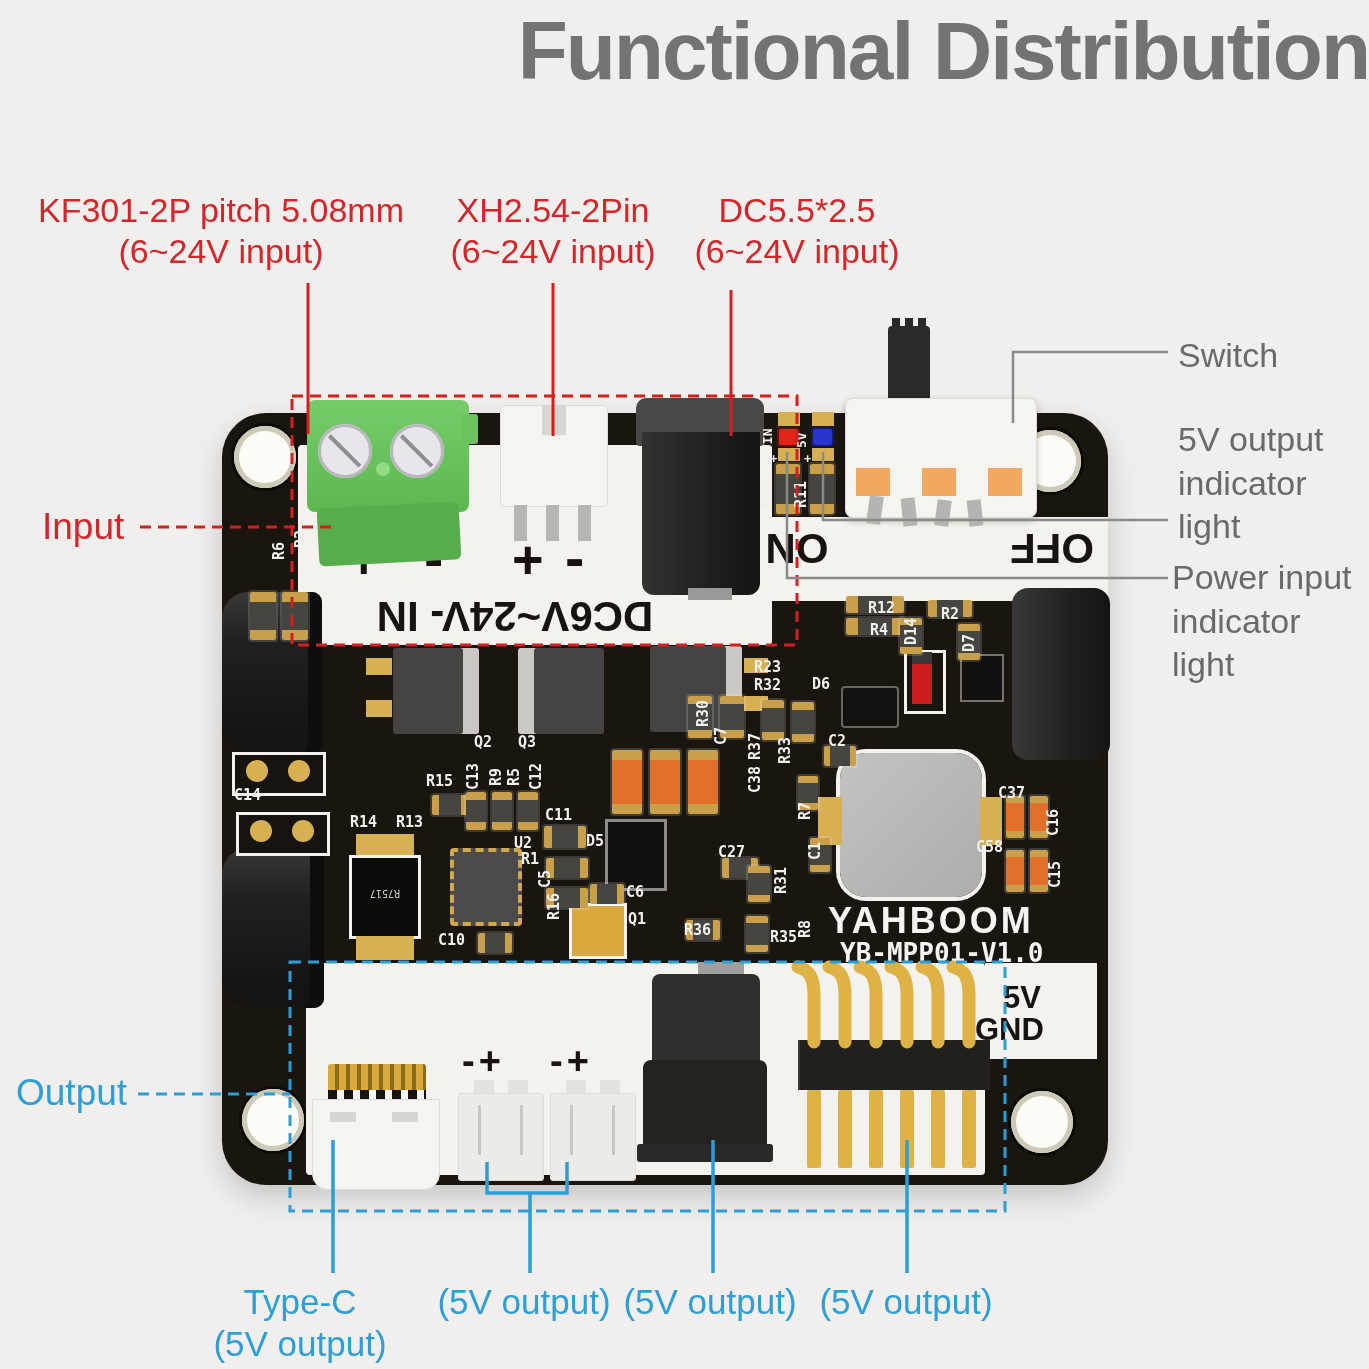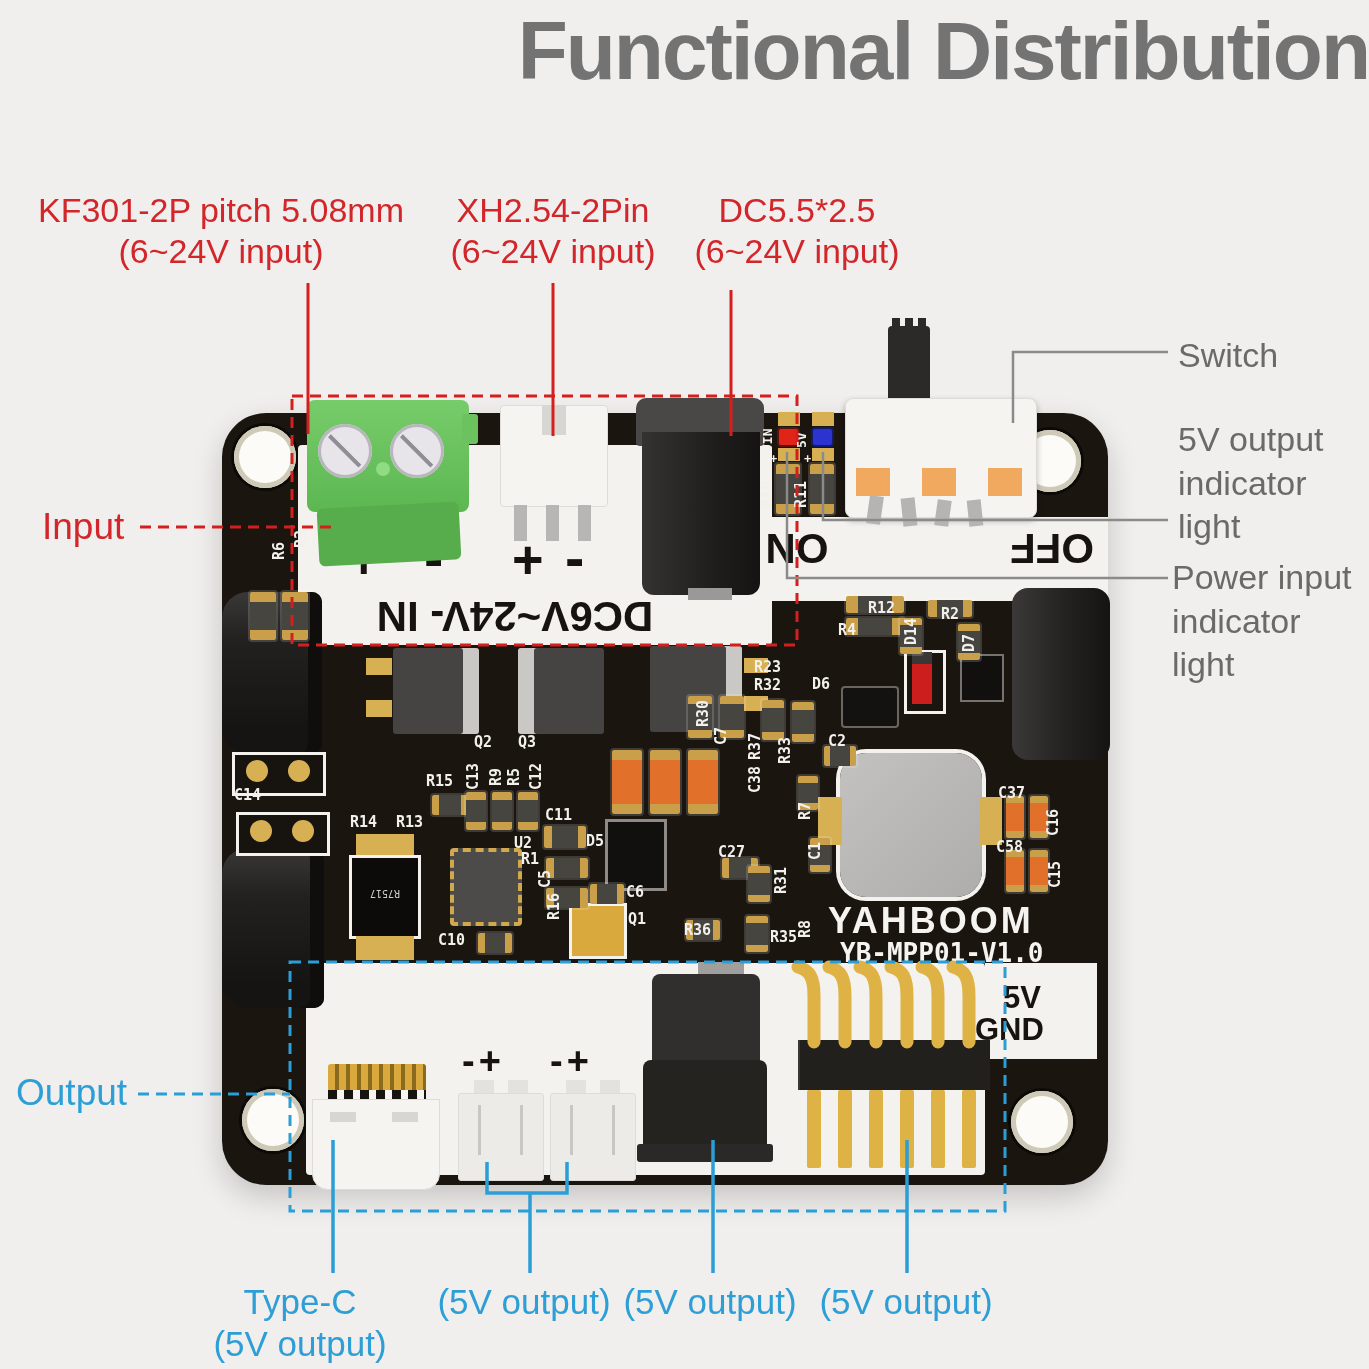--- a/index.html
+++ b/index.html
@@ -244,21 +244,21 @@
       <span class="ref" style="left: 514px; top: 834px;">U2</span>
       <span class="ref" style="left: 521px; top: 850px;">R1</span>
       <span class="ref" style="left: 536px; top: 888px; transform: rotate(-90deg); transform-origin: 0px 0px;">C5</span>
       <span class="ref" style="left: 545px; top: 920px; transform: rotate(-90deg); transform-origin: 0px 0px;">R16</span>
       <span class="ref" style="left: 626px; top: 883px;">C6</span>
       <span class="ref" style="left: 628px; top: 910px;">Q1</span>
       <span class="ref" style="left: 438px; top: 931px;">C10</span>
       <span class="ref" style="left: 474px; top: 733px;">Q2</span>
       <span class="ref" style="left: 518px; top: 733px;">Q3</span>
       <span class="ref" style="left: 868px; top: 599px;">R12</span>
-      <span class="ref" style="left: 838px; top: 621px;">R4</span>
+      <span class="ref" style="left: 870px; top: 621px;">R4</span>
       <span class="ref" style="left: 941px; top: 605px;">R2</span>
       <span class="ref" style="left: 902px; top: 645px; transform: rotate(-90deg); transform-origin: 0px 0px;">D14</span>
       <span class="ref" style="left: 960px; top: 652px; transform: rotate(-90deg); transform-origin: 0px 0px;">D7</span>
       <span class="ref" style="left: 754px; top: 658px;">R23</span>
       <span class="ref" style="left: 754px; top: 676px;">R32</span>
       <span class="ref" style="left: 812px; top: 675px;">D6</span>
       <span class="ref" style="left: 694px; top: 727px; transform: rotate(-90deg); transform-origin: 0px 0px;">R30</span>
       <span class="ref" style="left: 712px; top: 745px; transform: rotate(-90deg); transform-origin: 0px 0px;">C7</span>
       <span class="ref" style="left: 746px; top: 760px; transform: rotate(-90deg); transform-origin: 0px 0px;">R37</span>
       <span class="ref" style="left: 746px; top: 793px; transform: rotate(-90deg); transform-origin: 0px 0px;">C38</span>
@@ -266,21 +266,21 @@
       <span class="ref" style="left: 828px; top: 732px;">C2</span>
       <span class="ref" style="left: 796px; top: 820px; transform: rotate(-90deg); transform-origin: 0px 0px;">R7</span>
       <span class="ref" style="left: 718px; top: 843px;">C27</span>
       <span class="ref" style="left: 772px; top: 894px; transform: rotate(-90deg); transform-origin: 0px 0px;">R31</span>
       <span class="ref" style="left: 684px; top: 921px;">R36</span>
       <span class="ref" style="left: 796px; top: 938px; transform: rotate(-90deg); transform-origin: 0px 0px;">R8</span>
       <span class="ref" style="left: 770px; top: 928px;">R35</span>
       <span class="ref" style="left: 806px; top: 860px; transform: rotate(-90deg); transform-origin: 0px 0px;">C1</span>
       <span class="ref" style="left: 998px; top: 784px;">C37</span>
       <span class="ref" style="left: 1044px; top: 836px; transform: rotate(-90deg); transform-origin: 0px 0px;">C16</span>
-      <span class="ref" style="left: 996px; top: 838px;">C58</span>
+      <span class="ref" style="left: 976px; top: 838px;">C58</span>
       <span class="ref" style="left: 1046px; top: 888px; transform: rotate(-90deg); transform-origin: 0px 0px;">C15</span>
       <span class="ref" style="left: 758px; top: 508px; transform: rotate(-90deg); transform-origin: 0px 0px;">R10</span>
       <span class="ref" style="left: 792px; top: 508px; transform: rotate(-90deg); transform-origin: 0px 0px;">R11</span>
       <span class="ref" style="left: 760px; top: 452px; font-size: 13px; transform: rotate(-90deg); transform-origin: 0px 0px;">VIN</span>
       <span class="ref" style="left: 794px; top: 448px; font-size: 13px; transform: rotate(-90deg); transform-origin: 0px 0px;">5V</span>
       <span class="ref" style="left: 770px; top: 452px; font-size: 12px;">+</span>
       <span class="ref" style="left: 804px; top: 452px; font-size: 12px;">+</span>
     </div>
 
   <svg class="abs" style="left:0;top:0;" width="1369" height="1369" viewBox="0 0 1369 1369">

